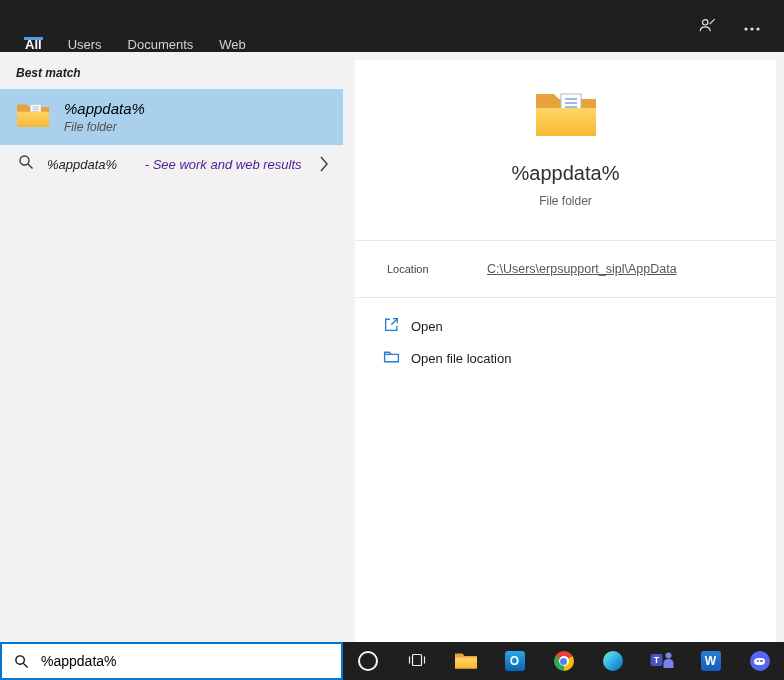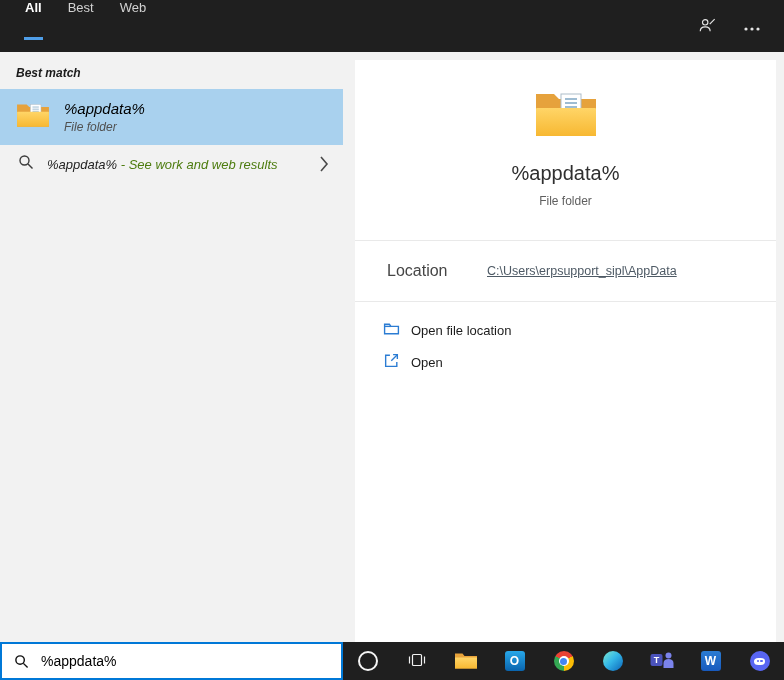--- a/index.html
+++ b/index.html
@@ -2,54 +2,54 @@
 <html><head>
 <meta charset="utf-8">
 <style>
   html, body { margin: 0; padding: 0; }
   body { font-family: "Liberation Sans", sans-serif; }
   #screen { position: relative; width: 784px; height: 680px; background: #f2f2f2; overflow: hidden; }
 
   
   .topbar { position: absolute; top: 0; left: 0; width: 100%; height: 52px; background: #1f1f1f; display: flex; align-items: stretch; z-index: 10; }
   .tabs { display: flex; margin-left: 24px; gap: 24px; }
-  .tab { position: relative; display: flex; align-items: flex-start; font-size: 13px; color: #d2d2d2; cursor: pointer; padding: 0 1px; }
+  .tab { position: relative; display: flex; align-items: flex-end; font-size: 13px; color: #d2d2d2; cursor: pointer; padding: 0 1px; }
   .tab.selected { color: #ffffff; font-weight: bold; }
   .tab.selected::after { content: ""; position: absolute; left: 0; right: 0; bottom: 12px; height: 3px; background: #4f9ee8; }
   .caret { margin-left: 6px; font-size: 9px; color: #d2d2d2; line-height: 1; }
   .topbar-right { margin-left: auto; display: flex; align-items: center; gap: 28px; padding-right: 24px; }
   .icon-btn { background: none; border: none; padding: 0; margin: 0; cursor: pointer; display: flex; align-items: center; }
 
   
   .left-panel { position: absolute; top: 52px; left: 0; width: 355px; height: 678px; background: #f2f2f2; font-style: italic; }
   .section-label { margin: 14px 16px 9px 16px; font-size: 12px; font-weight: bold; color: #1b1b1b; }
   .best-match-item { width: 343px; height: 56px; background: #a9d1ee; display: flex; align-items: center; padding: 0 16px; box-sizing: border-box; cursor: pointer; }
   .bm-text { margin-left: 14px; }
   .bm-title { font-size: 15px; color: #000000; }
   .bm-sub { font-size: 12px; color: #505050; margin-top: 3px; }
   .section-label.second { margin-top: 22px; }
   .web-item { width: 343px; height: 38px; display: flex; align-items: center; padding: 0 14px 0 18px; box-sizing: border-box; cursor: pointer; }
   .web-text { margin-left: 13px; font-size: 13px; white-space: nowrap; overflow: hidden; }
   .web-query { color: #242424; }
-  .web-suffix { color: #4d7c0f; }
+  .web-suffix { color: #4c1d95; margin-left: 24px; }
   .web-chevron { margin-left: auto; display: flex; align-items: center; }
 
   
   .search-box { position: absolute; left: 0; bottom: 0; width: 343px; height: 38px; background: #ffffff; border: 2px solid #0078d7; box-sizing: border-box; display: flex; align-items: center; z-index: 20; }
   .search-box input { border: none; outline: none; background: transparent; flex: 1; margin-left: 10px; padding-right: 8px; font-size: 14px; color: #000000; font-family: "Liberation Sans", sans-serif; }
   .sb-mag { margin-left: 12px; display: flex; align-items: center; }
 
   
   .preview { position: absolute; left: 355px; top: 60px; width: 421px; height: 582px; background: #ffffff; }
   .preview-top { text-align: center; padding-top: 28px; }
   .preview-title { margin-top: 18px; font-size: 20px; color: #2f2f2f; font-weight: normal; }
   .preview-sub { margin-top: 9px; font-size: 12px; color: #5f5f5f; padding-bottom: 32px; }
   .divider { height: 1px; background: #e9e9e9; width: 100%; }
   .location-row { display: flex; align-items: center; padding: 21px 32px; }
-  .location-label { width: 100px; font-size: 16px; color: #454545; flex-shrink: 0; }
+  .location-label { width: 100px; font-size: 11px; color: #454545; flex-shrink: 0; }
   .location-link { font-size: 12.5px; color: #4e5a65; text-decoration: underline; cursor: pointer; white-space: nowrap; }
   .actions { padding: 12px 0 12px 0; }
   .action-row { display: flex; align-items: center; height: 32px; padding: 0 28px; cursor: pointer; }
   .action-label { margin-left: 11px; font-size: 13px; color: #1c1c1c; }
 
   
   .taskbar { position: absolute; left: 0; bottom: 0; width: 784px; height: 38px; background: #1f1f1f; }
   .tb-icons { position: absolute; left: 343px; right: 0; top: 0; bottom: 0; display: flex; }
   .tb-slot { flex: 1; display: flex; align-items: center; justify-content: center; background: none; border: none; padding: 0; cursor: pointer; }
 
@@ -74,21 +74,24 @@
 <body>
 
 <div id="screen">
 
   <div class="topbar">
     <div class="tabs">
       <div class="tab selected">
         <span>All</span>
       </div>
       <div class="tab">
-        <span>Best</span>
+        <span>Users</span>
+      </div>
+      <div class="tab">
+        <span>Documents</span>
       </div>
       <div class="tab">
         <span>Web</span>
       </div>
     </div>
     <div class="topbar-right">
       <button class="icon-btn">
         <span>
           <svg width="18" height="18" viewBox="0 0 20 20" fill="none" stroke="#e4e4e4" stroke-width="1.3">
             <circle cx="8" cy="7" r="3"></circle>
@@ -170,35 +173,35 @@
       <span class="location-label">Location</span>
       <a class="location-link">C:\Users\erpsupport_sipl\AppData</a>
     </div>
 
     <div class="divider"></div>
 
     <div class="actions">
       <div class="action-row">
         <span>
           <svg width="17" height="17" viewBox="0 0 16 16" fill="none" stroke="#2b7cd3" stroke-width="1.3">
-            <path d="M1.5 4 H6 L7.5 6 H14.5 V13 H1.5 Z"></path>
-            <path d="M1.5 6 H7.5"></path>
-          </svg>
-        </span>
-        <span class="action-label">Open file location</span>
-      </div>
-      <div class="action-row">
-        <span>
-          <svg width="17" height="17" viewBox="0 0 16 16" fill="none" stroke="#2b7cd3" stroke-width="1.3">
             <path d="M6.5 3 H2.5 V13.5 H13 V9.5"></path>
             <path d="M9.5 2.5 H13.5 V6.5"></path>
             <path d="M13.2 2.8 L7.8 8.2"></path>
           </svg>
         </span>
         <span class="action-label">Open</span>
+      </div>
+      <div class="action-row">
+        <span>
+          <svg width="17" height="17" viewBox="0 0 16 16" fill="none" stroke="#2b7cd3" stroke-width="1.3">
+            <path d="M1.5 4 H6 L7.5 6 H14.5 V13 H1.5 Z"></path>
+            <path d="M1.5 6 H7.5"></path>
+          </svg>
+        </span>
+        <span class="action-label">Open file location</span>
       </div>
     </div>
   </div>
 
   <div class="taskbar">
     <div class="tb-icons">
       <button class="tb-slot">
         <span class="cortana-circle"></span>
       </button>
       <button class="tb-slot">

